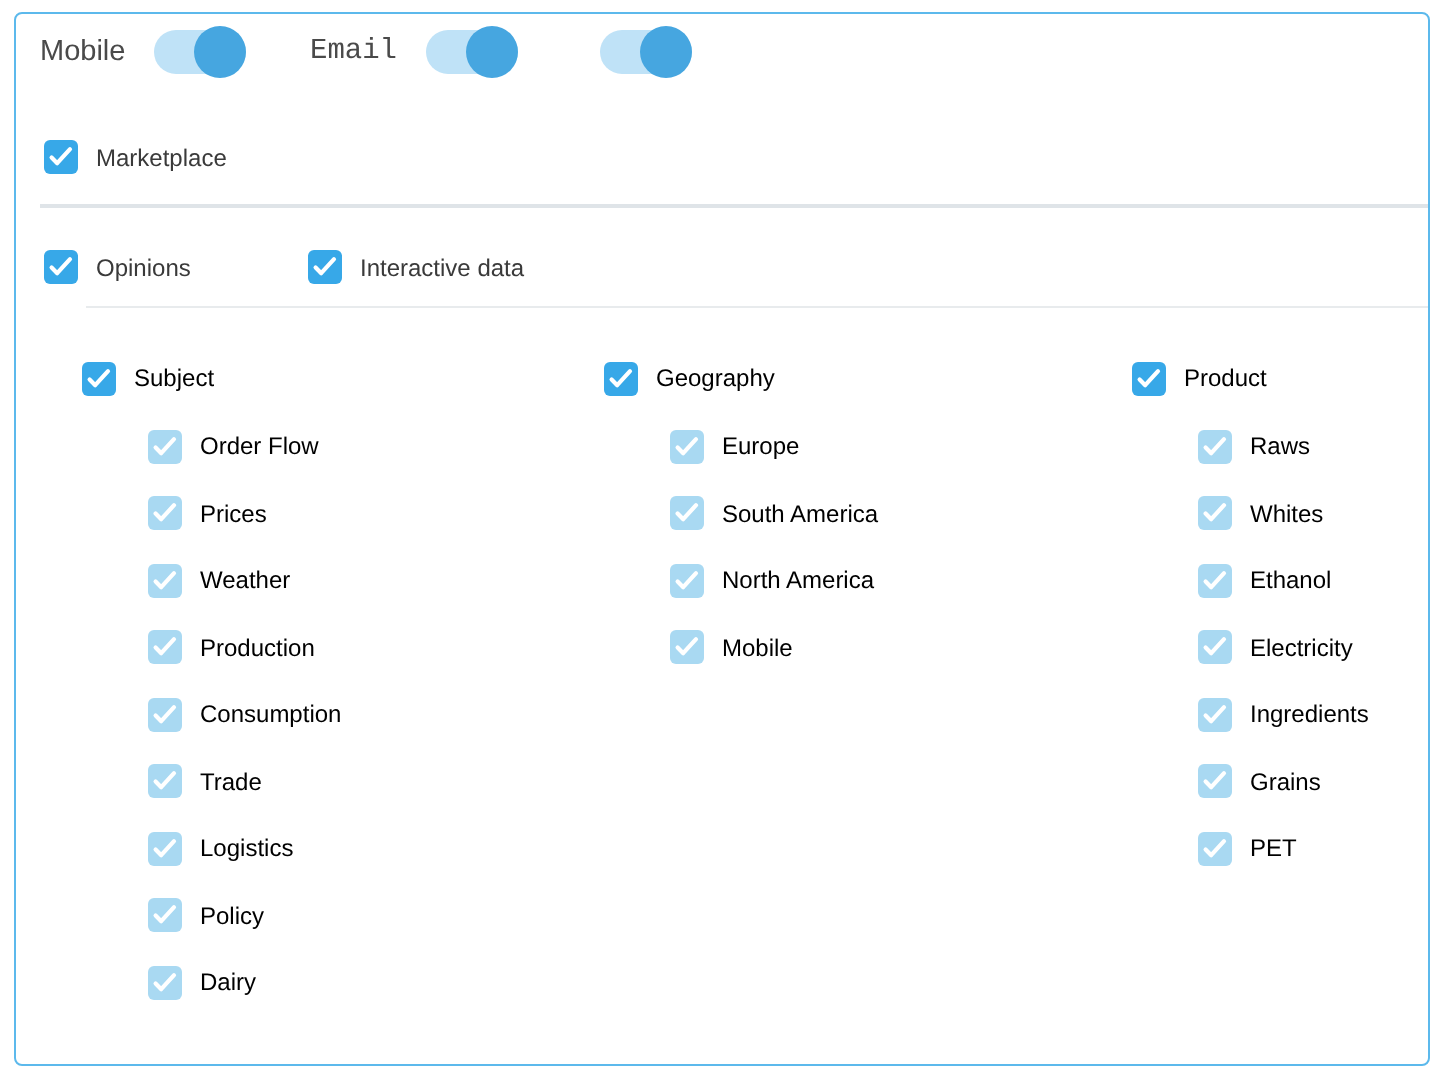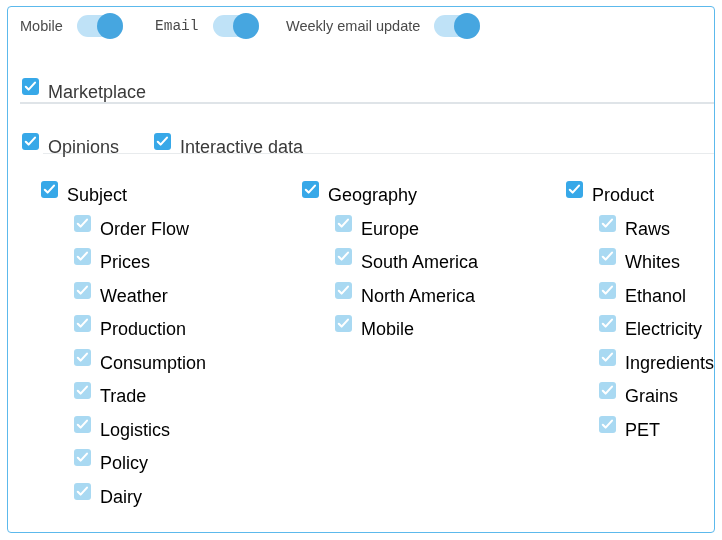--- a/index.html
+++ b/index.html
@@ -99,23 +99,22 @@
   .cbox.faded { background: #a9d9f2; }
   .cbox svg {
     position: absolute;
     left: 2px;
     top: 2px;
     width: 13px;
     height: 13px;
   }
   .cb-text {
     margin-left: 9px;
-    font-size: 18px;
+    font-size: 12px;
     white-space: nowrap;
-    margin-top: 12px;
   }
   .cb-text.dark  { color: #3a3a3a; }
   .cb-text.muted { color: #000000; }
 
   
   #row-marketplace {
     position: absolute;
     left: 14px;
     top: 63px;
   }
@@ -177,21 +176,20 @@
     </div>
 
     <div class="toggle-group" id="tg-email">
       <span class="toggle-label">Email</span>
       <span class="switch">
         <span class="knob"></span>
       </span>
     </div>
 
     <div class="toggle-group" id="tg-weekly">
-      <span class="toggle-label">Weekly email update</span>
       <span class="switch">
         <span class="knob"></span>
       </span>
     </div>
 
   </div>
 
   <div class="divider-full" id="div1"></div>
   <div class="divider-indent" id="div2"></div>
 

